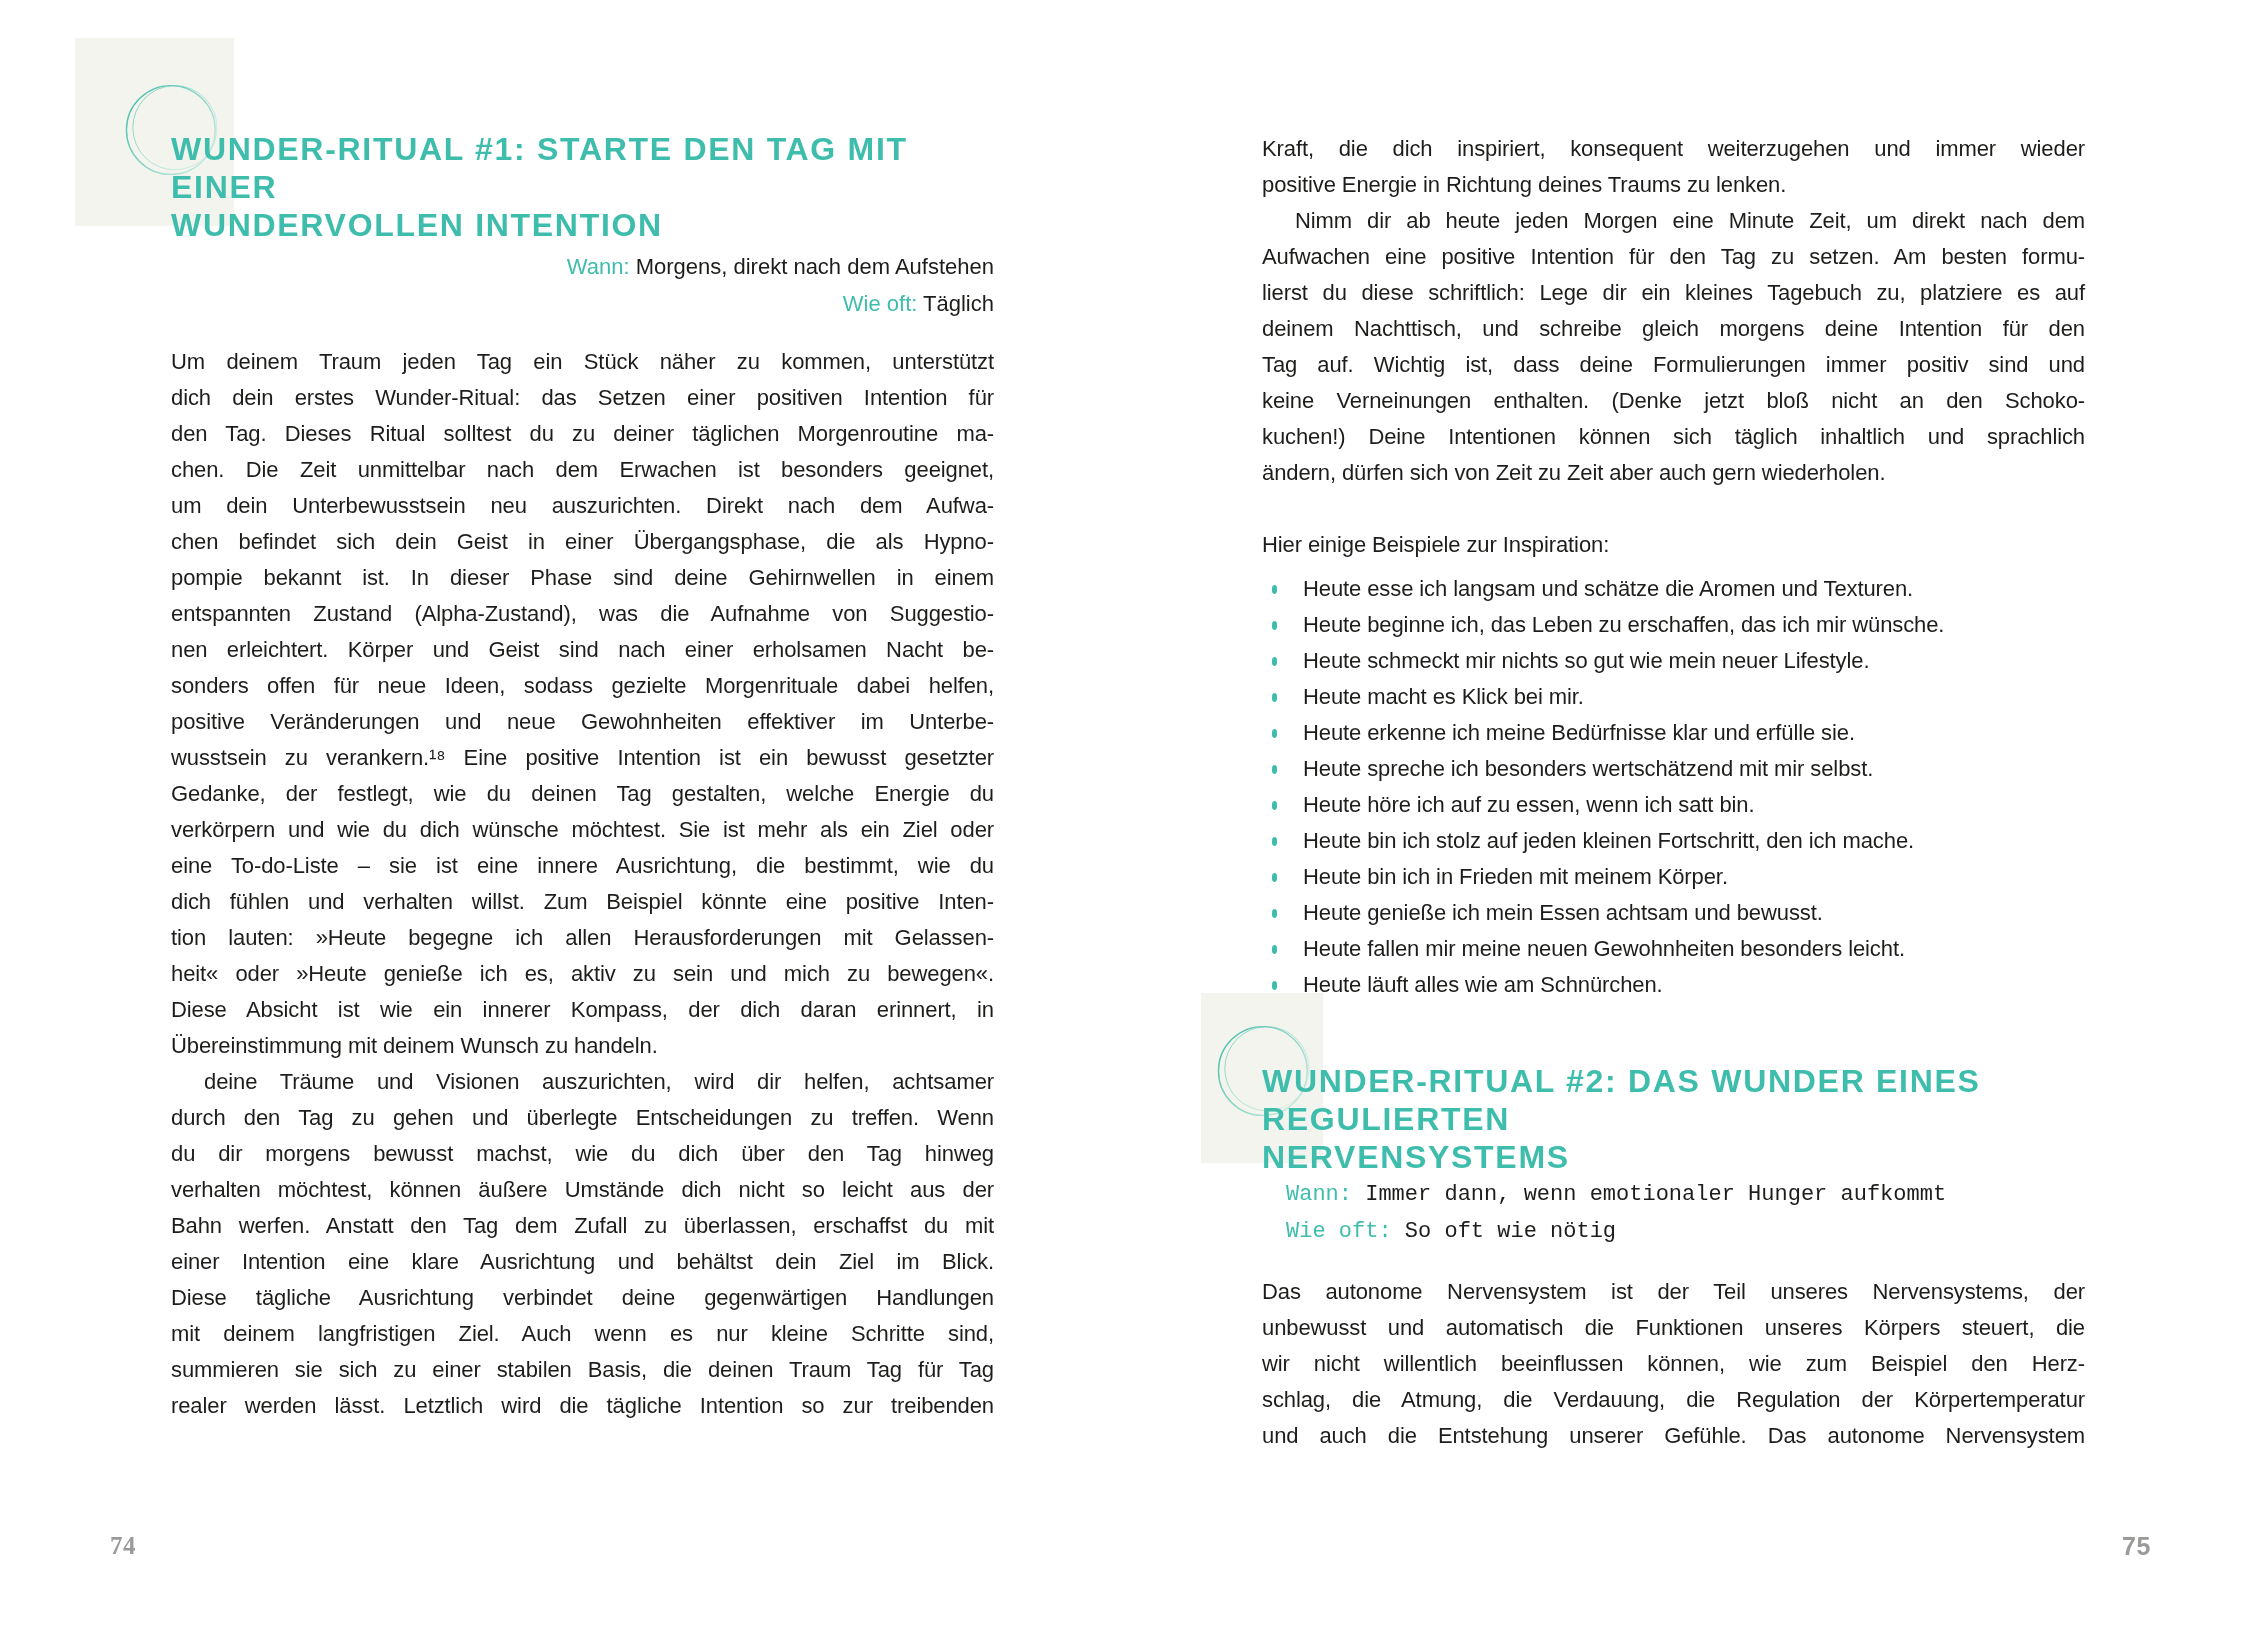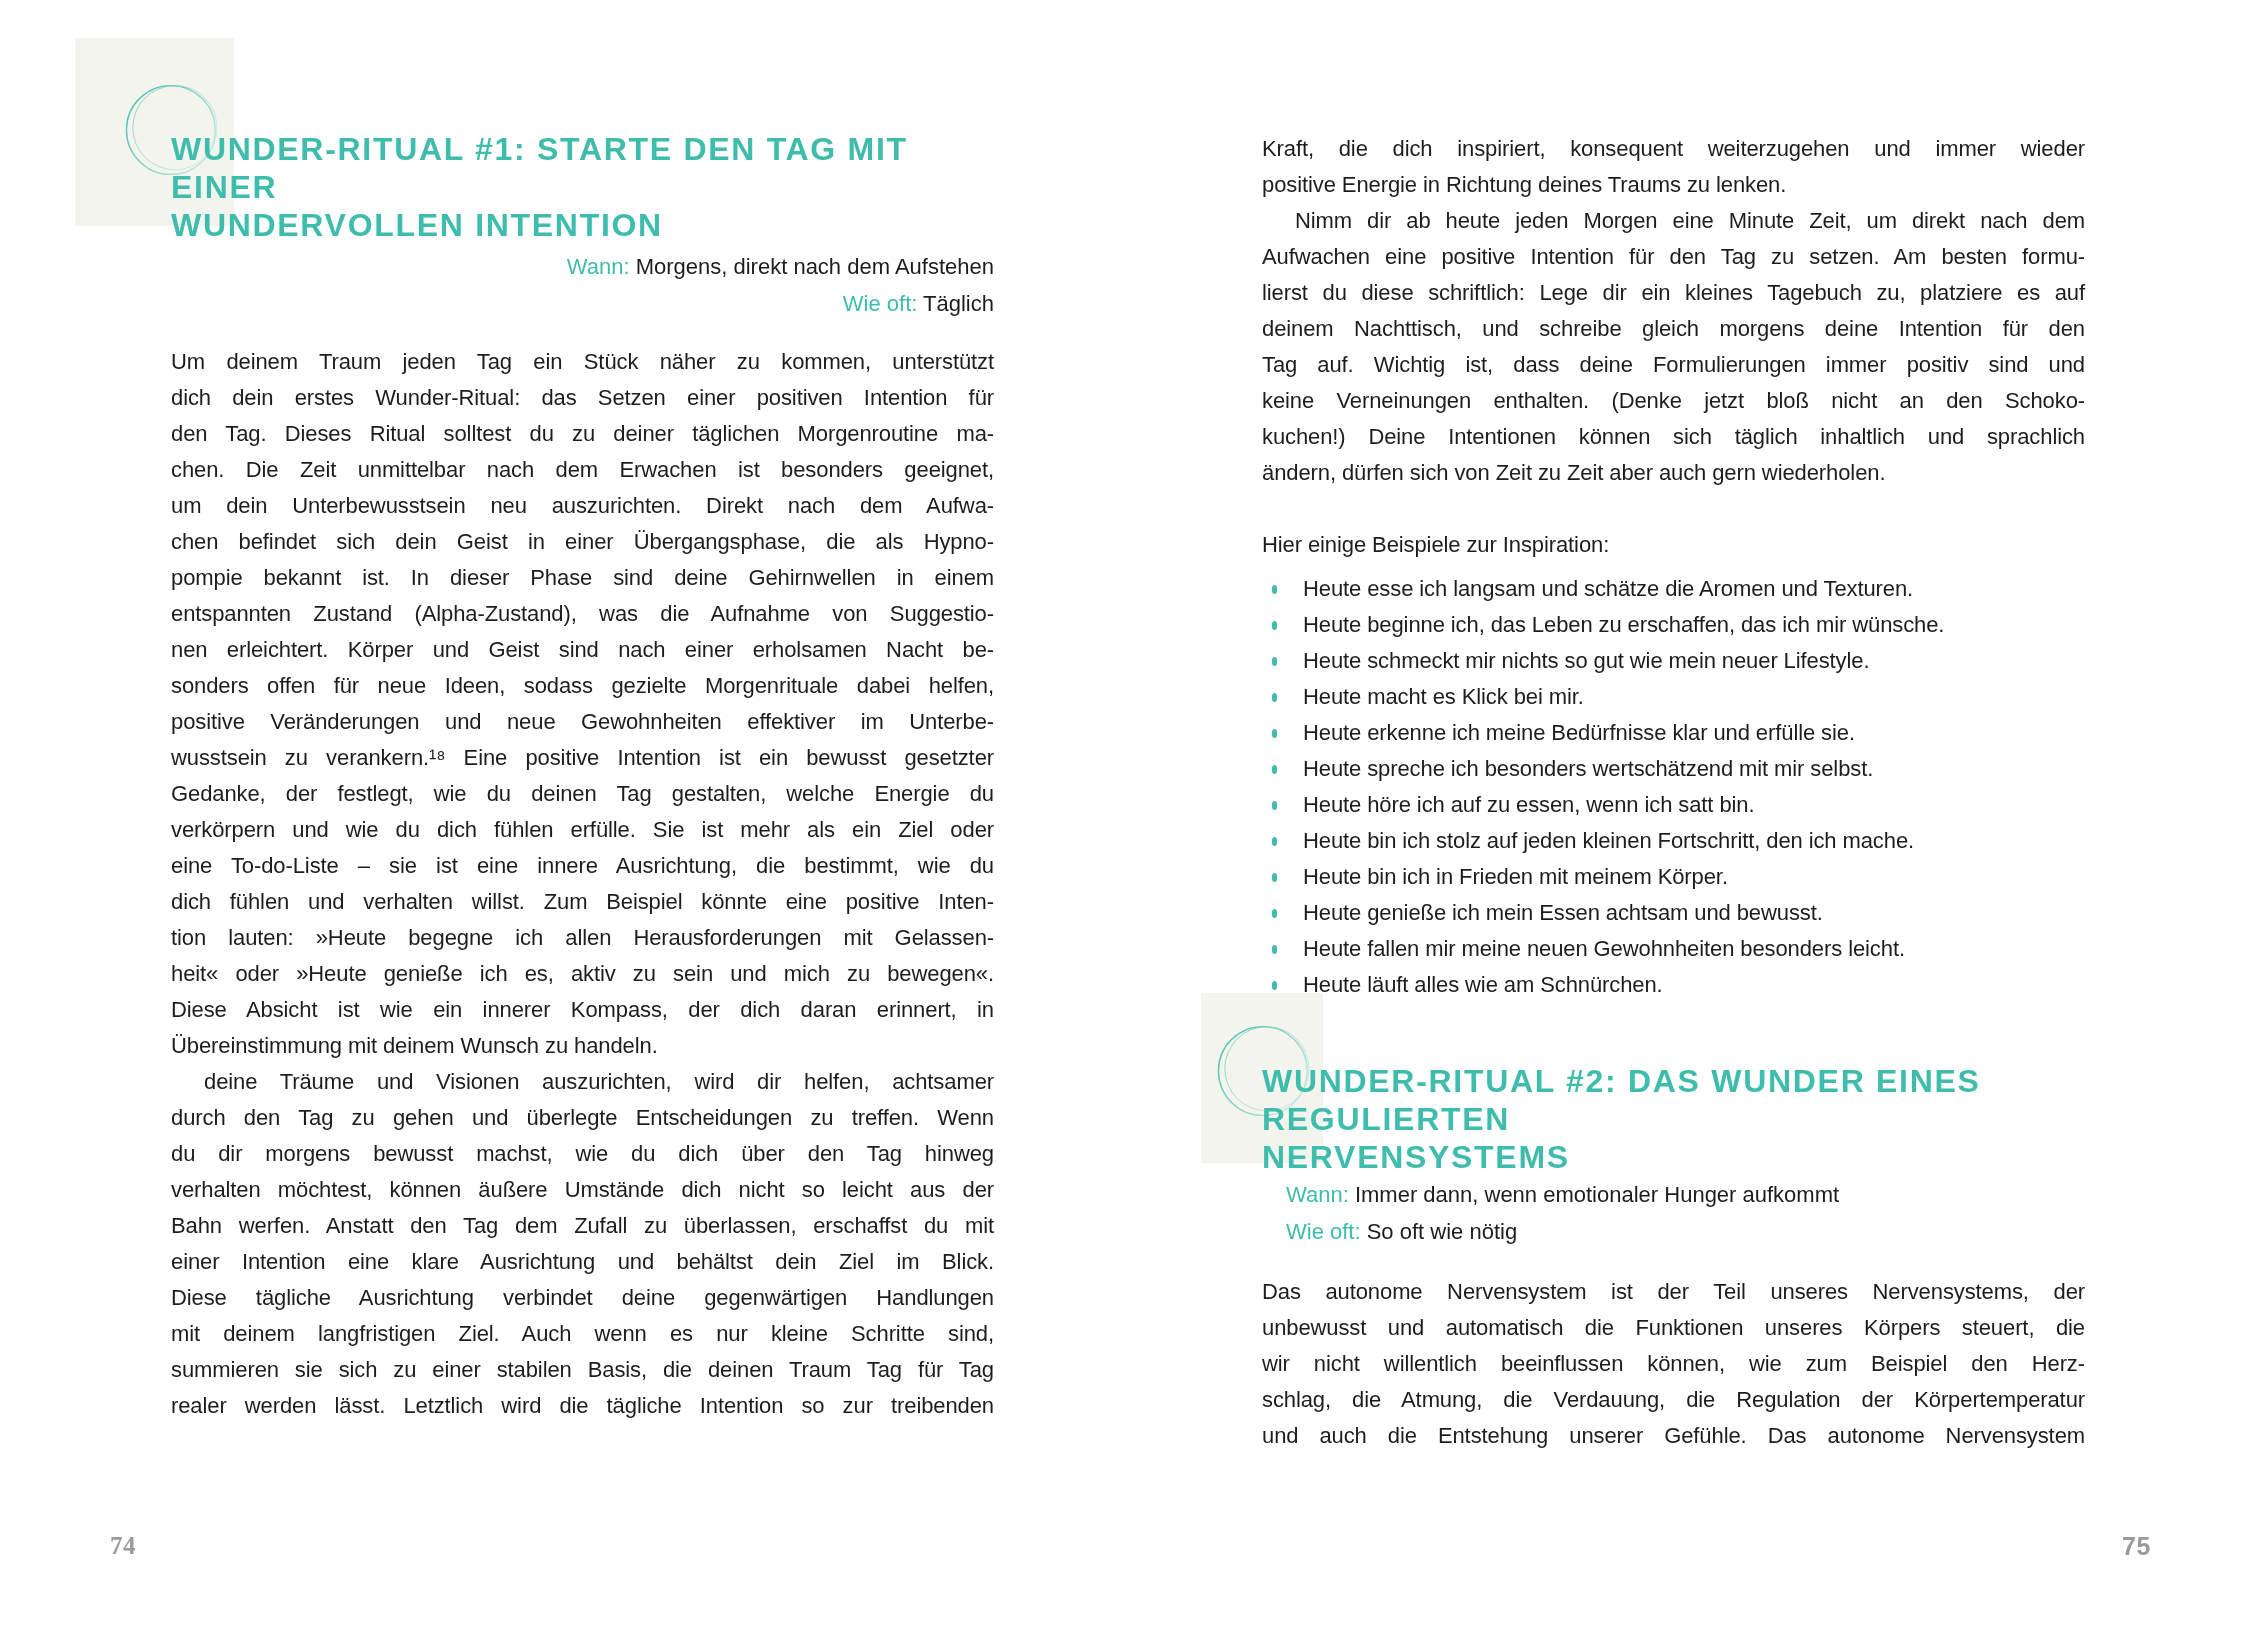--- a/index.html
+++ b/index.html
@@ -85,21 +85,21 @@
         <div class="line">chen. Die Zeit unmittelbar nach dem Erwachen ist besonders geeignet,</div>
         <div class="line">um dein Unterbewusstsein neu auszurichten. Direkt nach dem Aufwa-</div>
         <div class="line">chen befindet sich dein Geist in einer Übergangsphase, die als Hypno-</div>
         <div class="line">pompie bekannt ist. In dieser Phase sind deine Gehirnwellen in einem</div>
         <div class="line">entspannten Zustand (Alpha-Zustand), was die Aufnahme von Suggestio-</div>
         <div class="line">nen erleichtert. Körper und Geist sind nach einer erholsamen Nacht be-</div>
         <div class="line">sonders offen für neue Ideen, sodass gezielte Morgenrituale dabei helfen,</div>
         <div class="line">positive Veränderungen und neue Gewohnheiten effektiver im Unterbe-</div>
         <div class="line">wusstsein zu verankern.¹⁸ Eine positive Intention ist ein bewusst gesetzter</div>
         <div class="line">Gedanke, der festlegt, wie du deinen Tag gestalten, welche Energie du</div>
-        <div class="line">verkörpern und wie du dich fühlen erfülle. Sie ist mehr als ein Ziel oder</div>
+        <div class="line">verkörpern und wie du dich wünsche möchtest. Sie ist mehr als ein Ziel oder</div>
         <div class="line">eine To-do-Liste – sie ist eine innere Ausrichtung, die bestimmt, wie du</div>
         <div class="line">dich fühlen und verhalten willst. Zum Beispiel könnte eine positive Inten-</div>
         <div class="line">tion lauten: »Heute begegne ich allen Herausforderungen mit Gelassen-</div>
         <div class="line">heit« oder »Heute genieße ich es, aktiv zu sein und mich zu bewegen«.</div>
         <div class="line">Diese Absicht ist wie ein innerer Kompass, der dich daran erinnert, in</div>
         <div class="line endpara">Übereinstimmung mit deinem Wunsch zu handeln.</div>
       </div>
       <div class="para indent">
         <div class="line">deine Träume und Visionen auszurichten, wird dir helfen, achtsamer</div>
         <div class="line">durch den Tag zu gehen und überlegte Entscheidungen zu treffen. Wenn</div>
@@ -148,21 +148,21 @@
         <li><span class="dot"></span><span>Heute fallen mir meine neuen Gewohnheiten besonders leicht.</span></li>
         <li><span class="dot"></span><span>Heute läuft alles wie am Schnürchen.</span></li>
       </ul>
   </div>
 
   <div class="heading" style="left:1262px; top:1062px; width:823px;">
       <div>WUNDER-RITUAL #2: DAS WUNDER EINES REGULIERTEN</div>
       <div>NERVENSYSTEMS</div>
     </div>
 
-  <div class="meta" style="left:1262px; top:1176px; width:823px;">
+  <div class="meta" style="left:1262px; top:1176px; width:823px;font-family:Liberation Mono, monospace;">
       <div class="meta-line"><span class="lbl">Wann:</span><span> Immer dann, wenn emotionaler Hunger aufkommt</span></div>
       <div class="meta-line"><span class="lbl">Wie oft:</span><span> So oft wie nötig</span></div>
     </div>
 
   <div class="body-block" style="left:1262px; top:1274px;">
       <div class="para">
         <div class="line">Das autonome Nervensystem ist der Teil unseres Nervensystems, der</div>
         <div class="line">unbewusst und automatisch die Funktionen unseres Körpers steuert, die</div>
         <div class="line">wir nicht willentlich beeinflussen können, wie zum Beispiel den Herz-</div>
         <div class="line">schlag, die Atmung, die Verdauung, die Regulation der Körpertemperatur</div>

